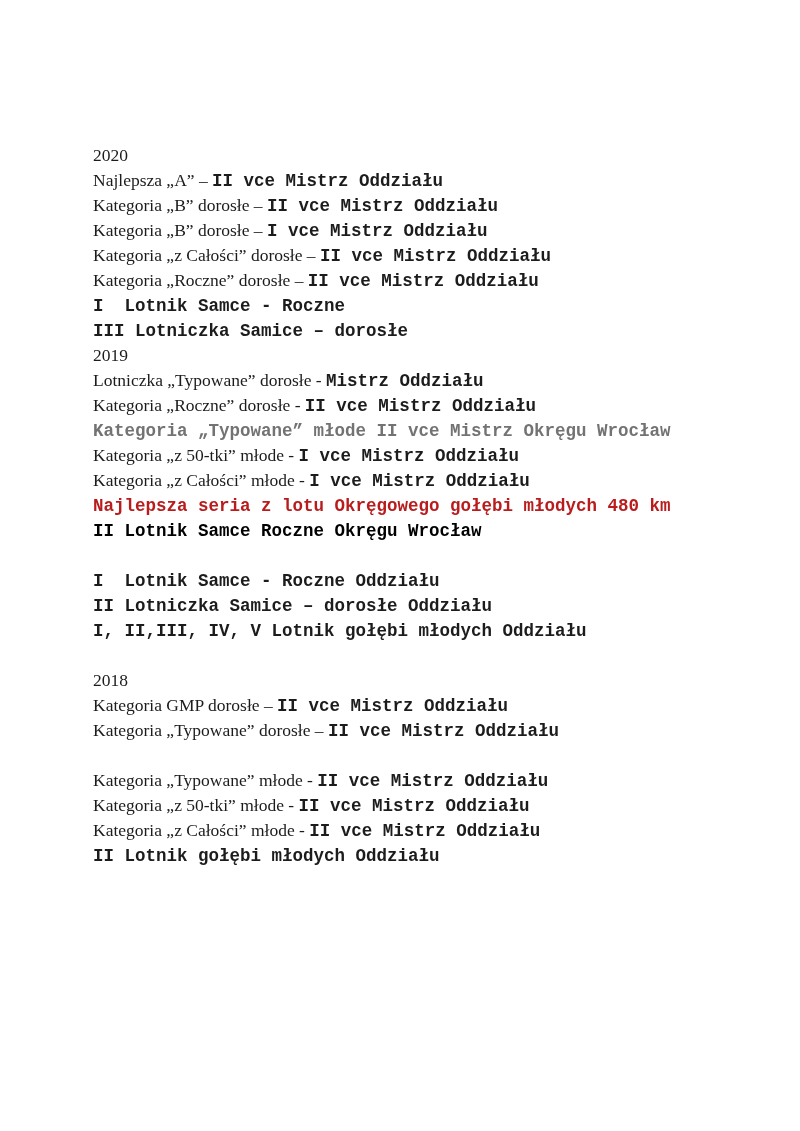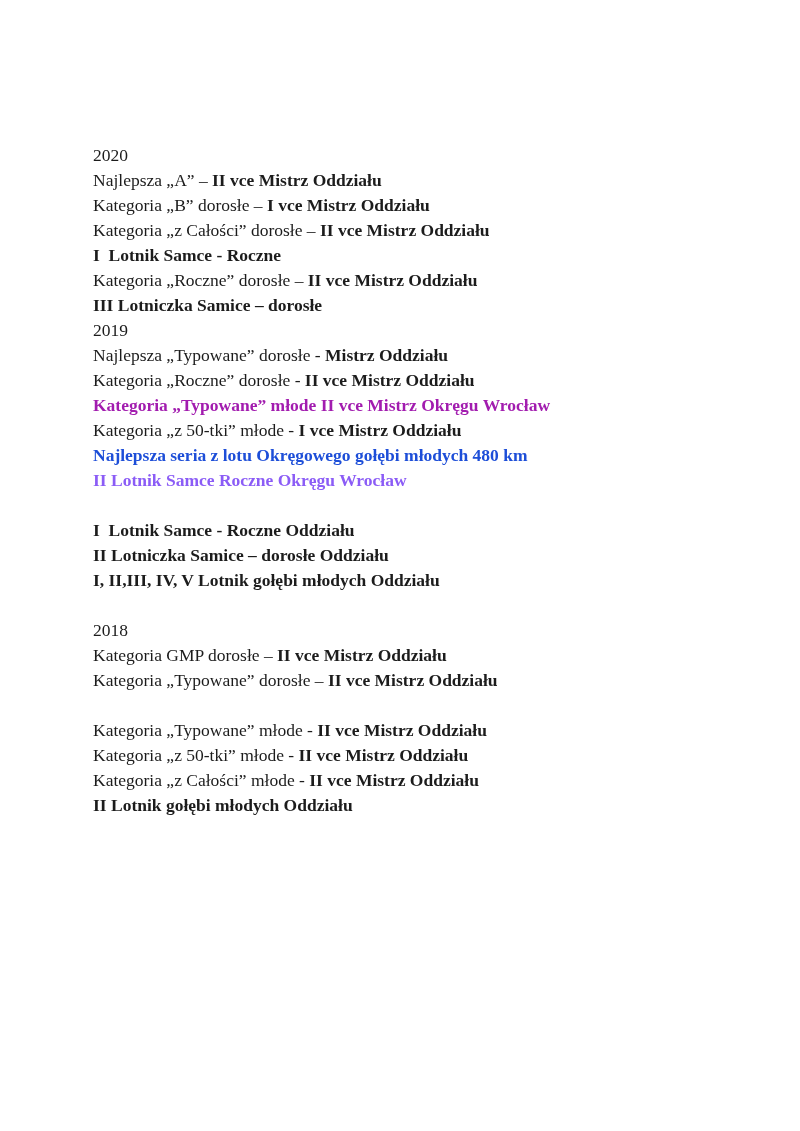--- a/index.html
+++ b/index.html
@@ -25,41 +25,43 @@
     top: 143px;
     width: 660px;
     font-size: 17.5px;
     line-height: 25px;
   }
   .line {
     height: 25px;
     white-space: pre; 
   }
   .seg { font-weight: 400; }
-  .seg.b { font-weight: 700; }
+  .seg.b { font-weight: 700; font-family: Liberation Mono, monospace; }
 </style>
 </head>
 <body>
 
 <div class="page" style="background: rgb(255, 255, 255);">
   <div class="content" style="color: rgb(28, 28, 28);">
       <div class="line"><span class="seg">2020</span></div>
       <div class="line"><span class="seg">Najlepsza „A” – </span><span class="seg b">II vce Mistrz Oddziału</span></div>
+      <div class="line"><span class="seg">Kategoria „B” dorosłe – </span><span class="seg b">II vce Mistrz Oddziału</span></div>
       <div class="line"><span class="seg">Kategoria „B” dorosłe – </span><span class="seg b">I vce Mistrz Oddziału</span></div>
       <div class="line"><span class="seg">Kategoria „z Całości” dorosłe – </span><span class="seg b">II vce Mistrz Oddziału</span></div>
+      <div class="line"><span class="seg">Kategoria „Roczne” dorosłe – </span><span class="seg b">II vce Mistrz Oddziału</span></div>
       <div class="line"><span class="seg b">I  Lotnik Samce - Roczne</span></div>
-      <div class="line"><span class="seg">Kategoria „Roczne” dorosłe – </span><span class="seg b">II vce Mistrz Oddziału</span></div>
       <div class="line"><span class="seg b">III Lotniczka Samice – dorosłe</span></div>
       <div class="line"><span class="seg">2019</span></div>
-      <div class="line"><span class="seg">Najlepsza „Typowane” dorosłe - </span><span class="seg b">Mistrz Oddziału</span></div>
+      <div class="line"><span class="seg">Lotniczka „Typowane” dorosłe - </span><span class="seg b">Mistrz Oddziału</span></div>
       <div class="line"><span class="seg">Kategoria „Roczne” dorosłe - </span><span class="seg b">II vce Mistrz Oddziału</span></div>
-      <div class="line"><span class="seg b r" style="color: #a21caf;">Kategoria „Typowane” młode II vce Mistrz Okręgu Wrocław</span></div>
+      <div class="line"><span class="seg b r" style="color: #737373;">Kategoria „Typowane” młode II vce Mistrz Okręgu Wrocław</span></div>
       <div class="line"><span class="seg">Kategoria „z 50-tki” młode - </span><span class="seg b">I vce Mistrz Oddziału</span></div>
-      <div class="line"><span class="seg b r" style="color: #1d4ed8;">Najlepsza seria z lotu Okręgowego gołębi młodych 480 km</span></div>
-      <div class="line"><span class="seg b r" style="color: #8b5cf6;">II Lotnik Samce Roczne Okręgu Wrocław</span></div>
+      <div class="line"><span class="seg">Kategoria „z Całości” młode - </span><span class="seg b">I vce Mistrz Oddziału</span></div>
+      <div class="line"><span class="seg b r" style="color: #b91c1c;">Najlepsza seria z lotu Okręgowego gołębi młodych 480 km</span></div>
+      <div class="line"><span class="seg b r" style="color: #000000;">II Lotnik Samce Roczne Okręgu Wrocław</span></div>
       <div class="line"></div>
       <div class="line"><span class="seg b">I  Lotnik Samce - Roczne Oddziału</span></div>
       <div class="line"><span class="seg b">II Lotniczka Samice – dorosłe Oddziału</span></div>
       <div class="line"><span class="seg b">I, II,III, IV, V Lotnik gołębi młodych Oddziału</span></div>
       <div class="line"></div>
       <div class="line"><span class="seg">2018</span></div>
       <div class="line"><span class="seg">Kategoria GMP dorosłe – </span><span class="seg b">II vce Mistrz Oddziału</span></div>
       <div class="line"><span class="seg">Kategoria „Typowane” dorosłe – </span><span class="seg b">II vce Mistrz Oddziału</span></div>
       <div class="line"></div>
       <div class="line"><span class="seg">Kategoria „Typowane” młode - </span><span class="seg b">II vce Mistrz Oddziału</span></div>

